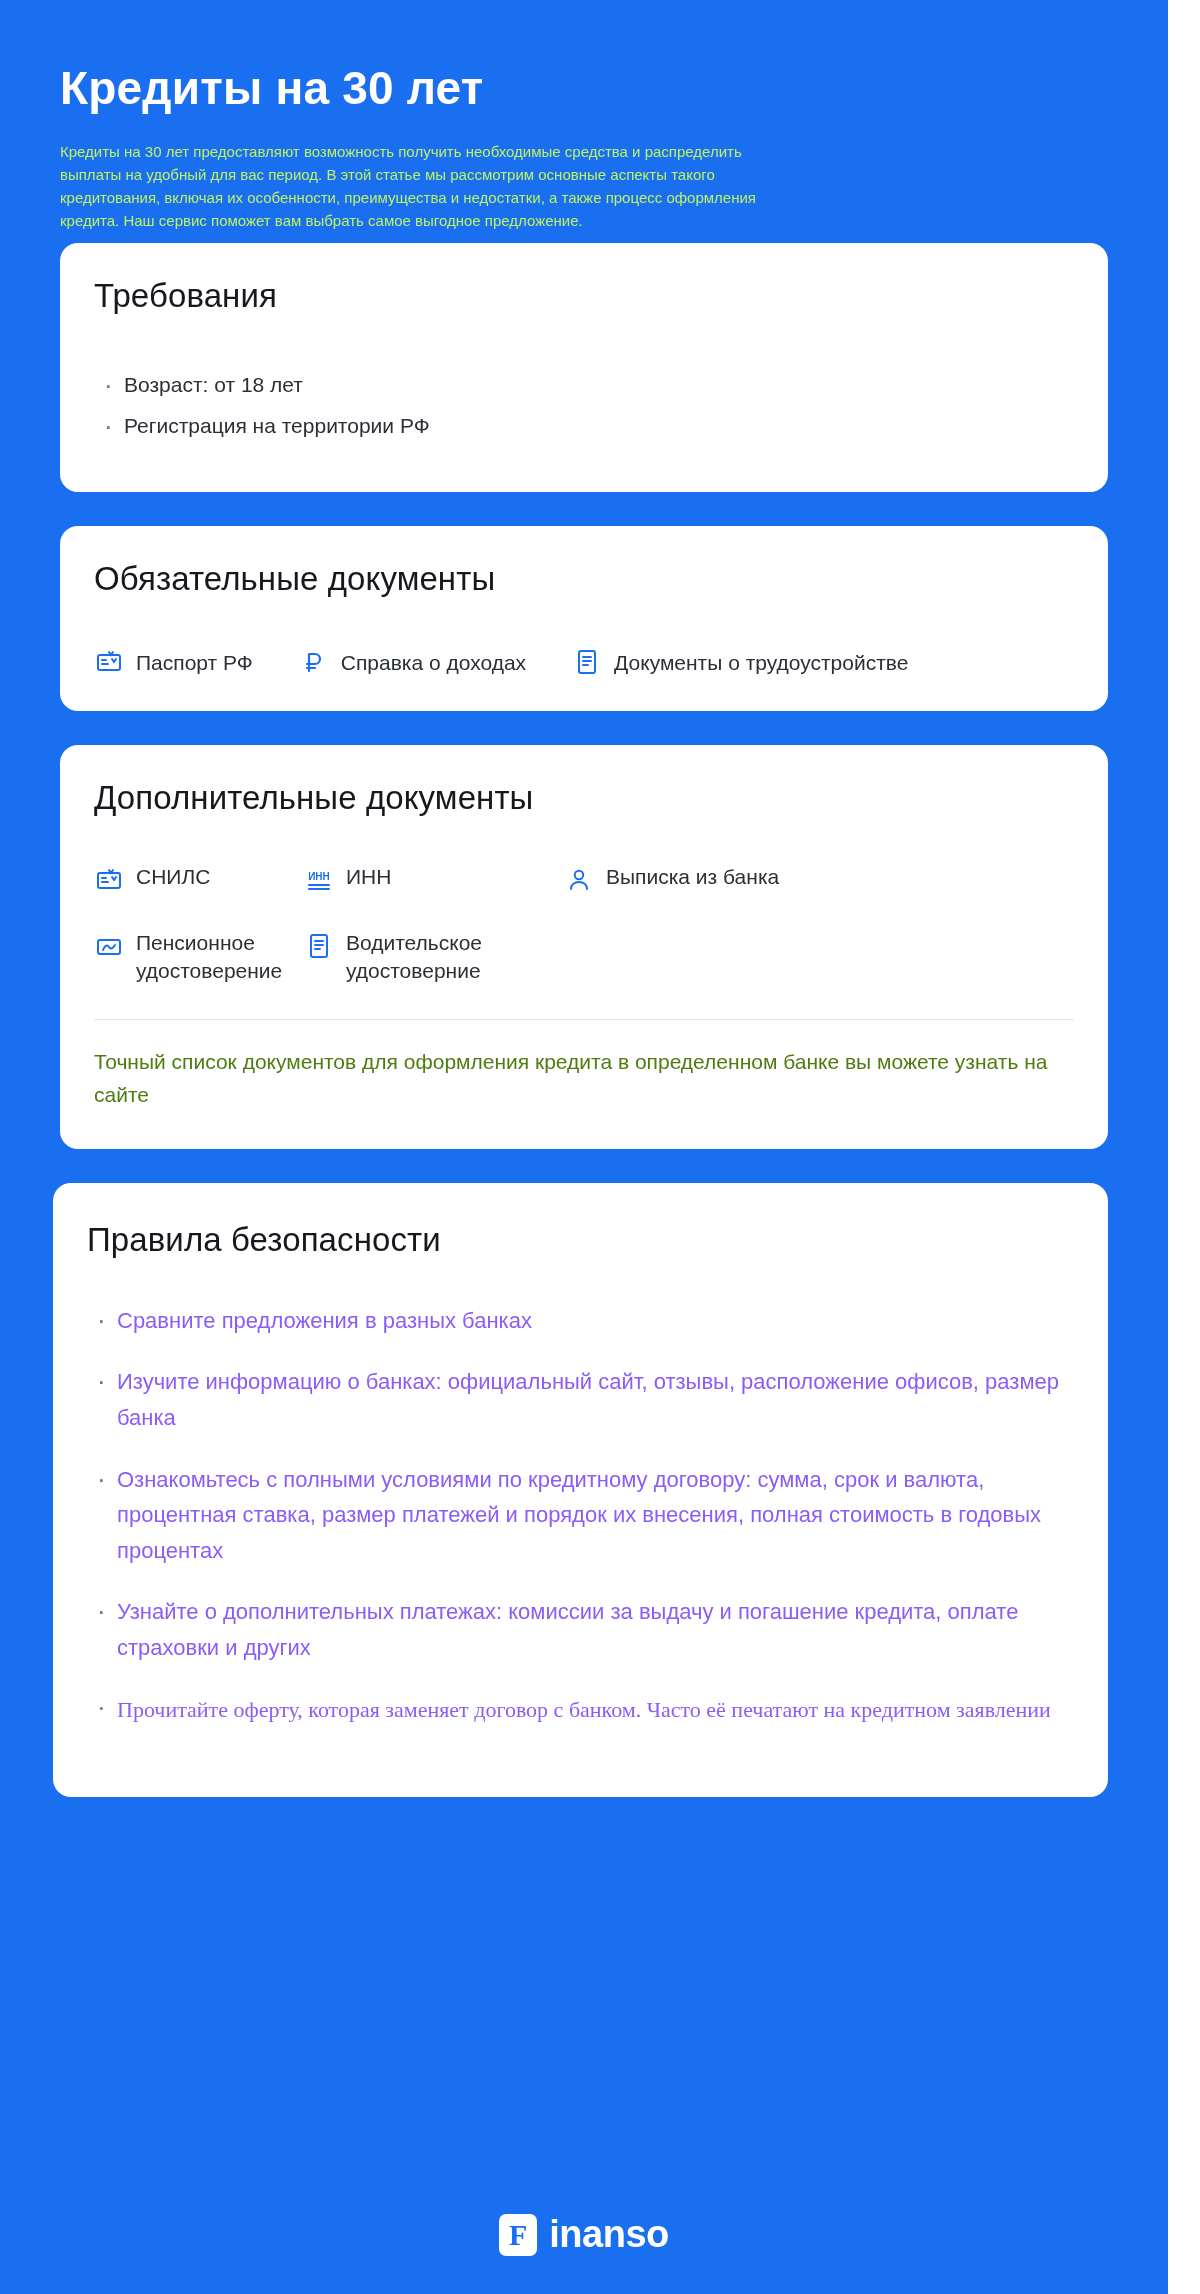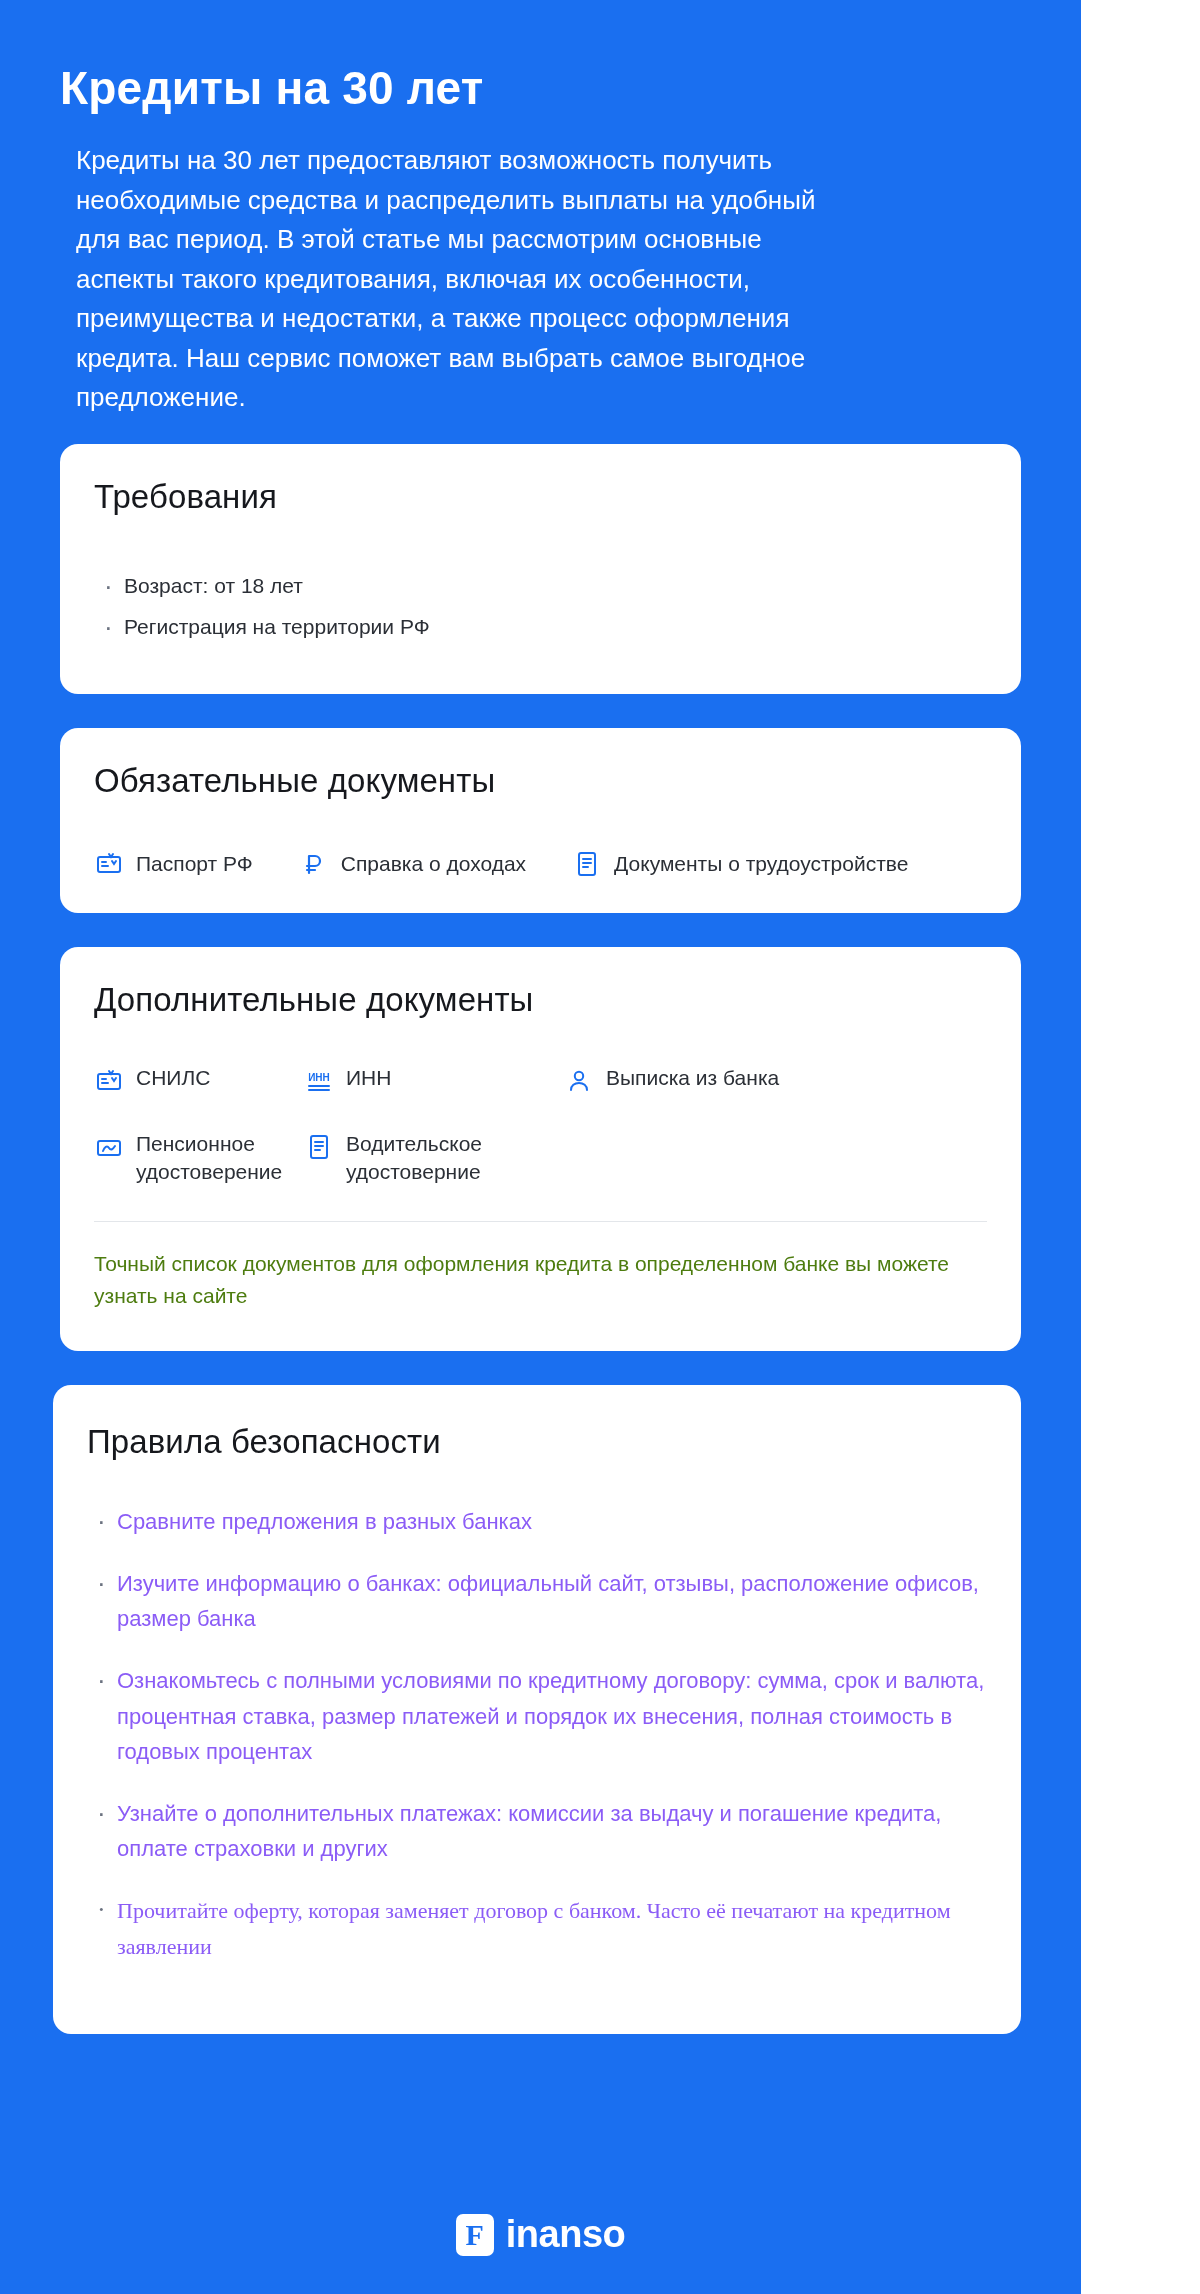--- a/index.html
+++ b/index.html
@@ -8,42 +8,42 @@
     padding: 0;
     background: #ffffff;
   }
   body {
     width: 1200px;
     min-height: 2294px;
     font-family: "Liberation Sans", sans-serif;
     -webkit-font-smoothing: antialiased;
   }
   .page {
-    width: 1081px;
+    width: 1168px;
     min-height: 2294px;
     background: #1a6ff0;
     padding: 40px 28px 0 28px;
     display: flex;
     flex-direction: column;
   }
   .hero {
     padding: 22px 32px 10px 32px;
   }
   .hero h1 {
     margin: 0 0 26px 0;
     color: #ffffff;
     font-size: 46px;
     line-height: 1.16;
     font-weight: 700;
     letter-spacing: 0.2px;
   }
   .hero p {
-    margin: 16px;
-    color: #ffffff;
-    font-size: 26px;
+    margin: 0;
+    color: #bef264;
+    font-size: 15px;
     line-height: 1.52;
     font-weight: 400;
     max-width: 740px;
   }
   .card {
     background: #ffffff;
     border-radius: 18px;
     margin: 0 32px 34px 32px;
     padding: 32px 34px 34px 34px;
   }

